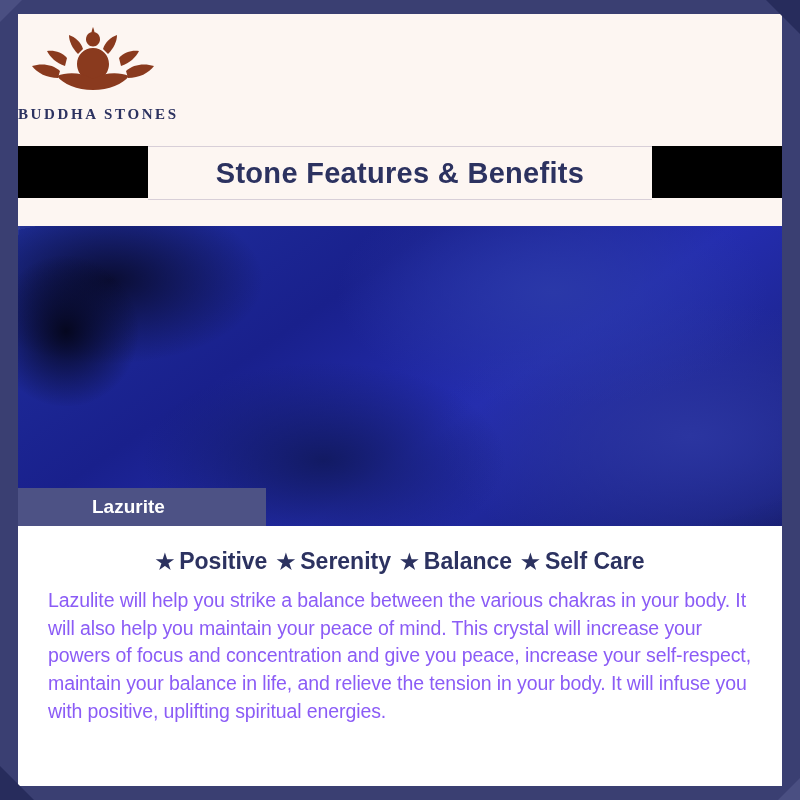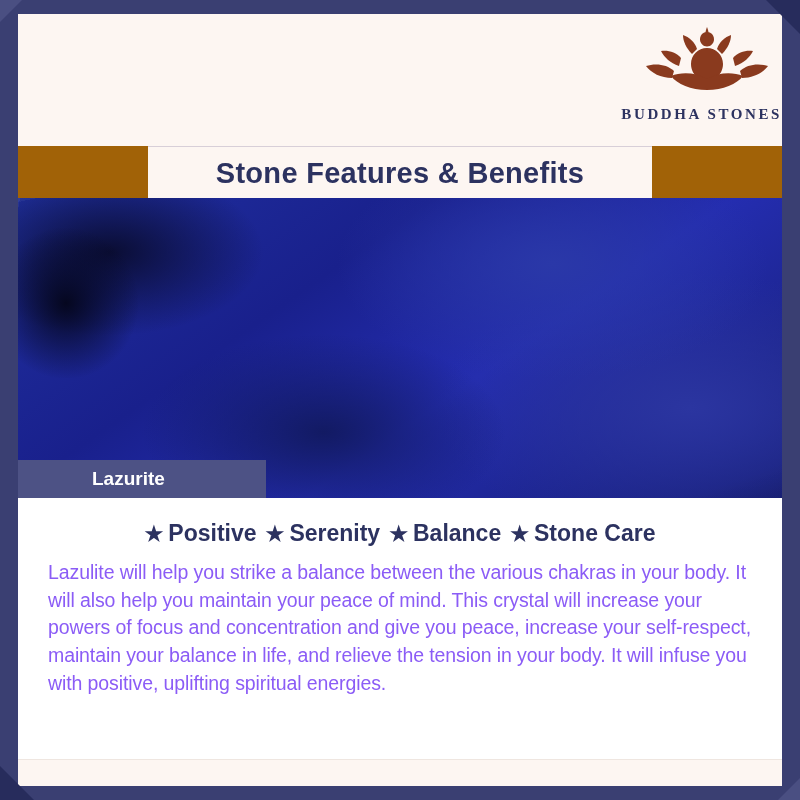--- a/index.html
+++ b/index.html
@@ -56,21 +56,21 @@
     background: #fdf6f2;
     overflow: hidden;
   }
   
   .header {
     position: relative;
     height: 132px;
     background: #fdf6f2;
     display: flex;
     flex-direction: column;
-    align-items: flex-end;
+    align-items: flex-start;
     justify-content: flex-start;
     padding-top: 12px;
     box-sizing: border-box;
   }
   .logo-mark {
     width: 150px;
     height: 76px;
     display: block;
   }
   .brand-name {
@@ -78,21 +78,21 @@
     font-size: 15px;
     letter-spacing: 2.6px;
     color: #2c3260;
     font-weight: bold;
     font-family: "Liberation Serif", serif;
   }
   
   .title-band-wrap {
     position: relative;
     height: 52px;
-    background: #a16207;
+    background: #000000;
   }
   .title-band {
     position: absolute;
     left: 130px;
     right: 130px;
     top: 0;
     height: 52px;
     background: #fdf6f2;
     border-top: 1px solid #d8cfd8;
     border-bottom: 1px solid #d8cfd8;
@@ -106,20 +106,21 @@
     color: #2c3260;
     letter-spacing: 0.3px;
   }
   
   .photo {
     position: relative;
     height: 300px;
     width: 100%;
     overflow: hidden;
     background: #1b2482;
+    margin-top: 28px;
   }
   .photo-bg {
     position: absolute;
     inset: 0;
     background:
       radial-gradient(ellipse 220px 120px at 12% 18%, #0a0d33 0%, rgba(10,13,51,0) 70%),
       radial-gradient(ellipse 300px 160px at 70% 22%, #2a38a8 0%, rgba(42,56,168,0) 72%),
       radial-gradient(ellipse 260px 140px at 40% 78%, #121a63 0%, rgba(18,26,99,0) 70%),
       radial-gradient(ellipse 340px 180px at 88% 70%, #2b35a0 0%, rgba(43,53,160,0) 75%),
       linear-gradient(145deg, #2030a0 0%, #19208c 35%, #242db0 60%, #151c70 100%);
@@ -262,21 +263,21 @@
         <span class="kw">
           <span class="star">★</span>
           <span>Serenity</span>
         </span>
         <span class="kw">
           <span class="star">★</span>
           <span>Balance</span>
         </span>
         <span class="kw">
           <span class="star">★</span>
-          <span>Stone Care</span>
+          <span>Self Care</span>
         </span>
       </div>
       <div class="paragraph">Lazulite will help you strike a balance between the various chakras in your body. It will also help you maintain your peace of mind. This crystal will increase your powers of focus and concentration and give you peace, increase your self-respect, maintain your balance in life, and relieve the tension in your body. It will infuse you with positive, uplifting spiritual energies.</div>
       <div class="bottom-strip"></div>
     </div>
 
   </div>
 </div>
 
 </body></html>

